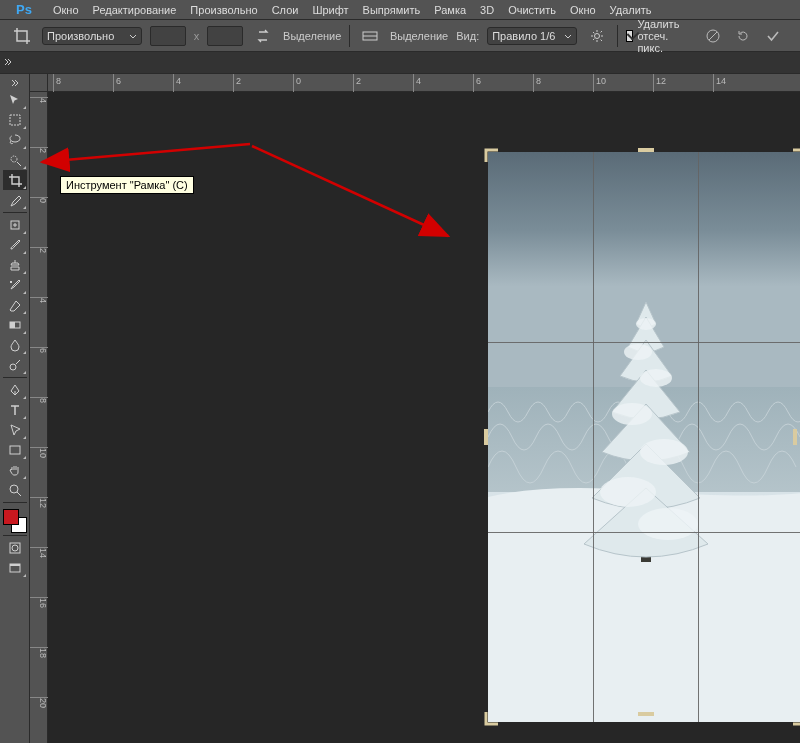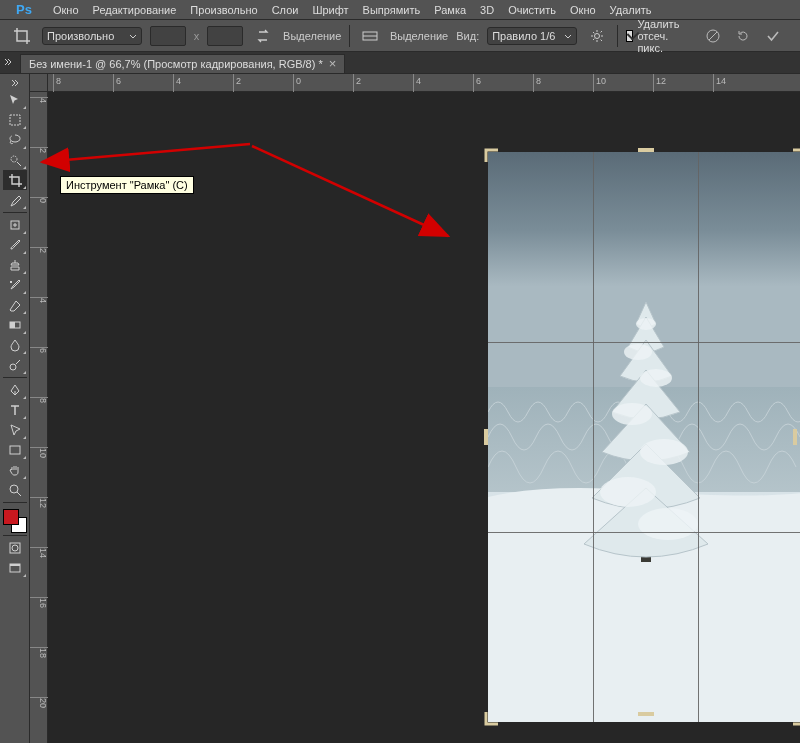--- a/index.html
+++ b/index.html
@@ -156,24 +156,20 @@
         </svg>
     </div>
   </div>
 </div>
 
 <div class="tabbar">
   <div class="doc-expand">
     <svg width="8" height="8">
         <path d="M1 1l3 3-3 3M4 1l3 3-3 3" stroke="#ccc" fill="none"></path>
       </svg>
-  </div>
-  <div class="tab">
-    <span>Без имени-1 @ 66,7% (Просмотр кадрирования, RGB/8) *</span>
-    <span class="close">×</span>
   </div>
 </div>
 
 <div class="workspace">
 
   <div class="toolbox">
     <div class="doc-expand" style="height:14px">
       <svg width="8" height="8">
           <path d="M1 1l3 3-3 3M4 1l3 3-3 3" stroke="#ccc" fill="none"></path>
         </svg>

